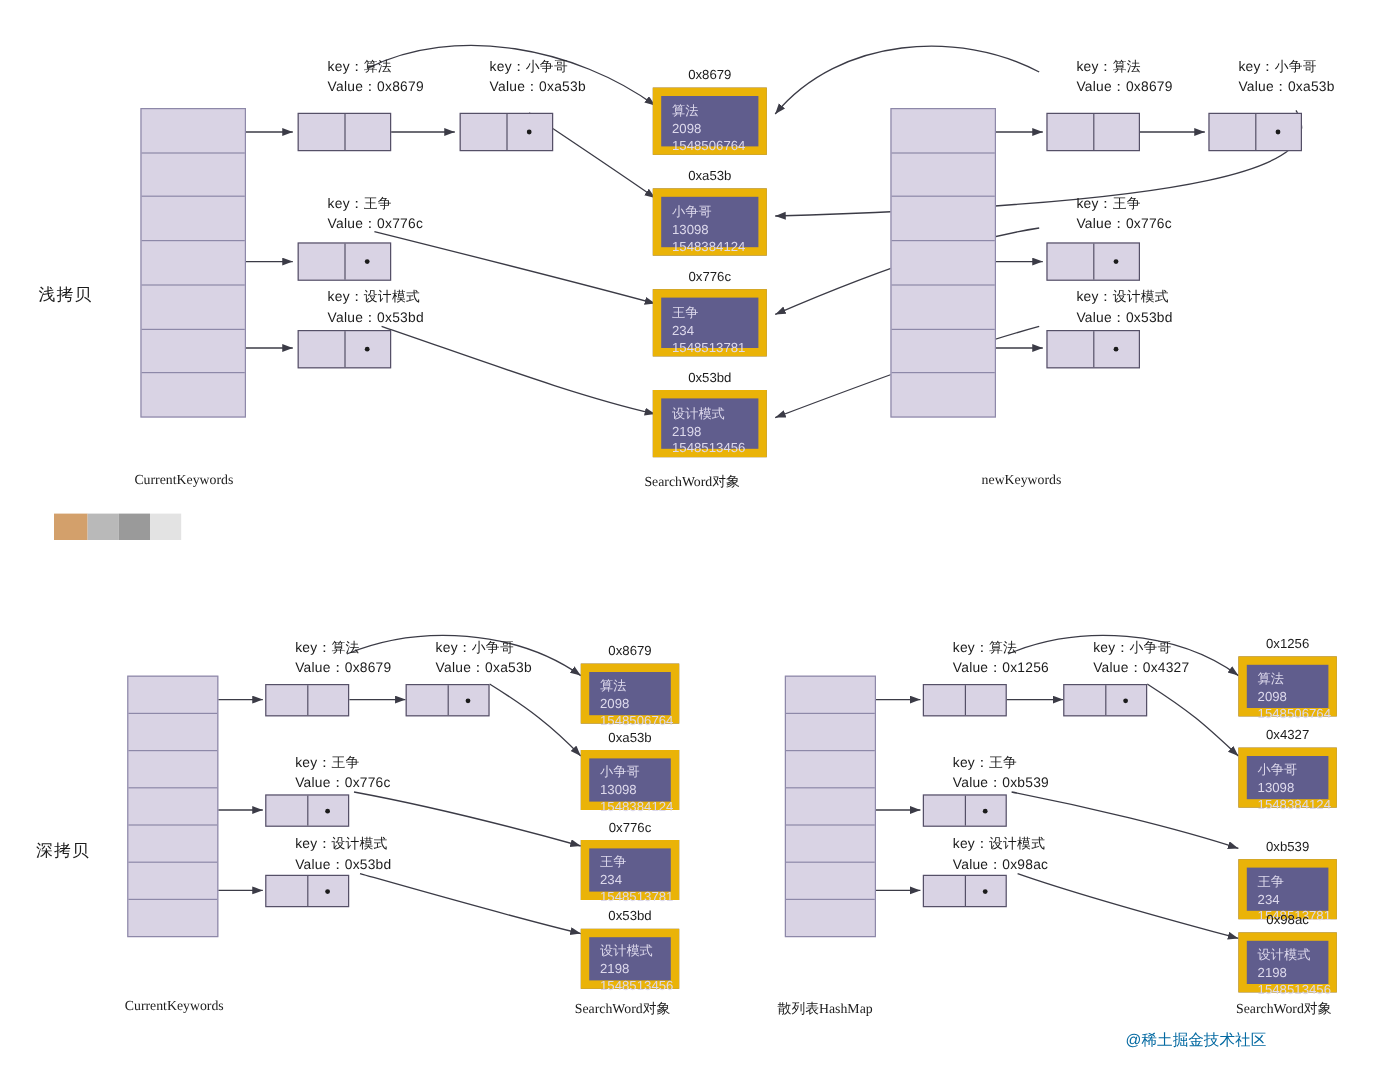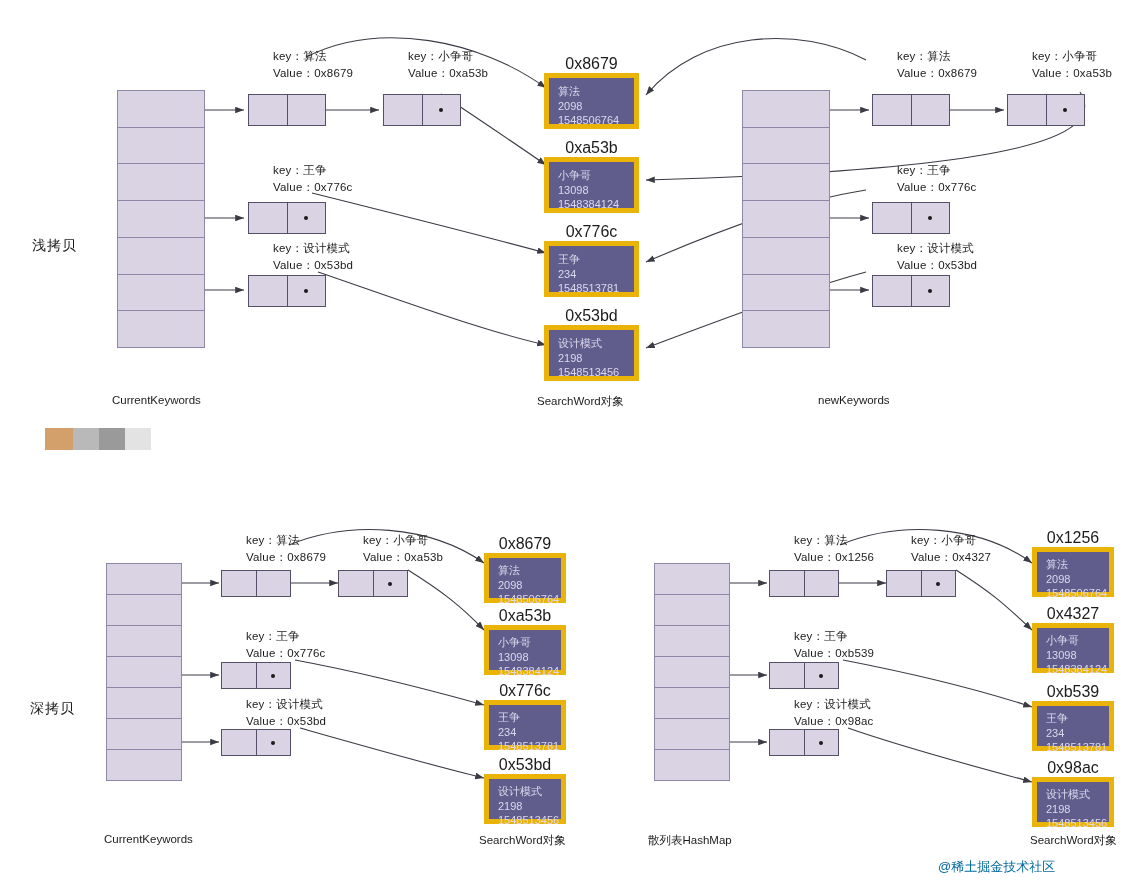--- a/index.html
+++ b/index.html
@@ -23,27 +23,27 @@
   .node .half{flex:1 1 0;position:relative;box-sizing:border-box;}
   .node .half.right{border-left:1px solid #555067;display:flex;align-items:center;justify-content:center;}
   .node .dot{width:4px;height:4px;border-radius:50%;background:#1b1b1b;}
 
   
   .kv{position:absolute;white-space:nowrap;font-size:11.5px;line-height:17px;letter-spacing:.2px;}
   .kv .ln{display:block;padding-left:24px;}
 
   
   .objwrap{position:absolute;}
-  .objaddr{font-size:16px;text-align:center;line-height:15px;margin-bottom:2px;white-space:nowrap;}
-  .obj{background:#605d8d;border:5px solid #eab308;box-sizing:border-box;
+  .objaddr{font-size:11px;text-align:center;line-height:15px;margin-bottom:2px;white-space:nowrap;}
+  .obj{background:#605d8d;border:7px solid #eab308;box-sizing:border-box;
        padding:6px 0 0 9px;color:#ddd9ec;font-size:11px;line-height:14.5px;}
   .obj .ln{display:block;white-space:nowrap;}
 
   
-  .caption{position:absolute;font-size:11.5px;white-space:nowrap;}
+  .caption{position:absolute;font-size:11.5px;white-space:nowrap;font-family:Liberation Serif, serif;}
   .seclabel{position:absolute;font-size:14px;white-space:nowrap;letter-spacing:1px;margin-top:35px;}
 
   
   .swatch{position:absolute;display:flex;}
   .swatch i{display:block;height:22px;}
 
   .watermark{position:absolute;font-size:13px;color:#0369a1;white-space:nowrap;}
 </style>
 </head>
 <body>
@@ -401,21 +401,21 @@
     </div>
   </div>
   <div class="objwrap" style="left:1032px;top:606px;">
     <div class="objaddr">0x4327</div>
     <div class="obj" style="width:82px;height:50px;padding-top:5px;">
       <span class="ln">小争哥</span>
       <span class="ln">13098</span>
       <span class="ln">1548384124</span>
     </div>
   </div>
-  <div class="objwrap" style="left:1032px;top:684px;">
+  <div class="objwrap" style="left:1032px;top:699px;">
     <div class="objaddr">0xb539</div>
     <div class="obj" style="width:82px;height:50px;padding-top:5px;">
       <span class="ln">王争</span>
       <span class="ln">234</span>
       <span class="ln">1548513781</span>
     </div>
   </div>
   <div class="objwrap" style="left:1032px;top:760px;">
     <div class="objaddr">0x98ac</div>
     <div class="obj" style="width:82px;height:50px;padding-top:5px;">

